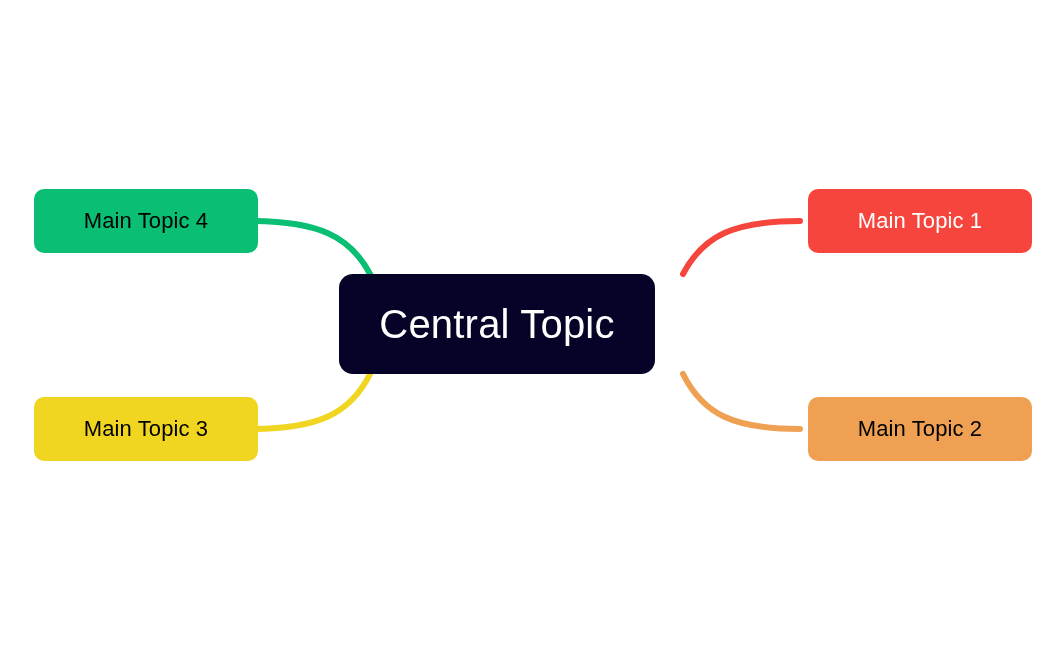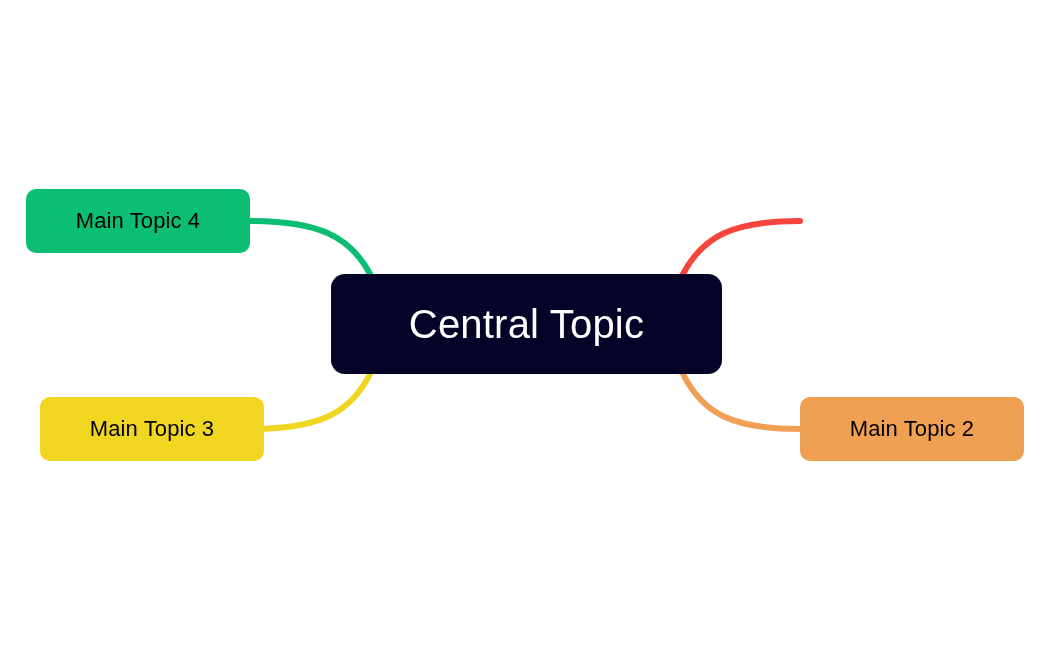--- a/index.html
+++ b/index.html
@@ -31,44 +31,45 @@
   }
 
   .node {
     position: absolute;
     z-index: 2;
     box-sizing: border-box;
     display: flex;
     align-items: center;
     justify-content: center;
     white-space: nowrap;
+    margin-left: 8px;
   }
 
   .branch-node {
     width: 224px;
     height: 64px;
     border-radius: 10px;
     font-size: 22px;
     font-weight: 400;
     letter-spacing: 0.1px;
   }
 
   .central-node {
-    width: 391px;
+    width: 316px;
     height: 100px;
     border-radius: 14px;
     font-size: 40px;
     font-weight: 500;
     letter-spacing: 0.2px;
   }
 
   
   #node-central { left: 331px; top: 274px; }
   #node-topic-4 { left: 26px;  top: 189px; }
-  #node-topic-3 { left: 40px;  top: 397px; }
+  #node-topic-3 { left: 26px;  top: 397px; }
   #node-topic-1 { left: 800px; top: 189px; }
   #node-topic-2 { left: 800px; top: 397px; }
 </style>
 </head>
 <body>
 
 <div id="canvas" style="background: rgb(255, 255, 255);">
 
   <svg id="connector-layer" viewBox="0 0 1050 650" width="1050" height="650" xmlns="http://www.w3.org/2000/svg">
     <path fill="none" stroke-linecap="round" d="M 250 221 C 318 221 350 236 370 274" stroke="#0abe74" stroke-width="6"></path>
@@ -82,18 +83,21 @@
   </div>
 
   <div id="node-topic-3" class="node branch-node" style="background: rgb(240, 213, 33); color: rgb(0, 0, 0);">
     <span>Main Topic 3</span>
   </div>
 
   <div id="node-central" class="node central-node" style="background: rgb(5, 3, 39); color: rgb(255, 255, 255);">
     <span>Central Topic</span>
   </div>
 
+  <div id="node-topic-1" class="node branch-node" style="background: rgb(245, 69, 60); color: rgb(255, 255, 255);">
+    <span>Main Topic 1</span>
+  </div>
 
   <div id="node-topic-2" class="node branch-node" style="background: rgb(239, 160, 83); color: rgb(0, 0, 0); align-items: center;">
     <span>Main Topic 2</span>
   </div>
 
 </div>
 
 </body></html>

